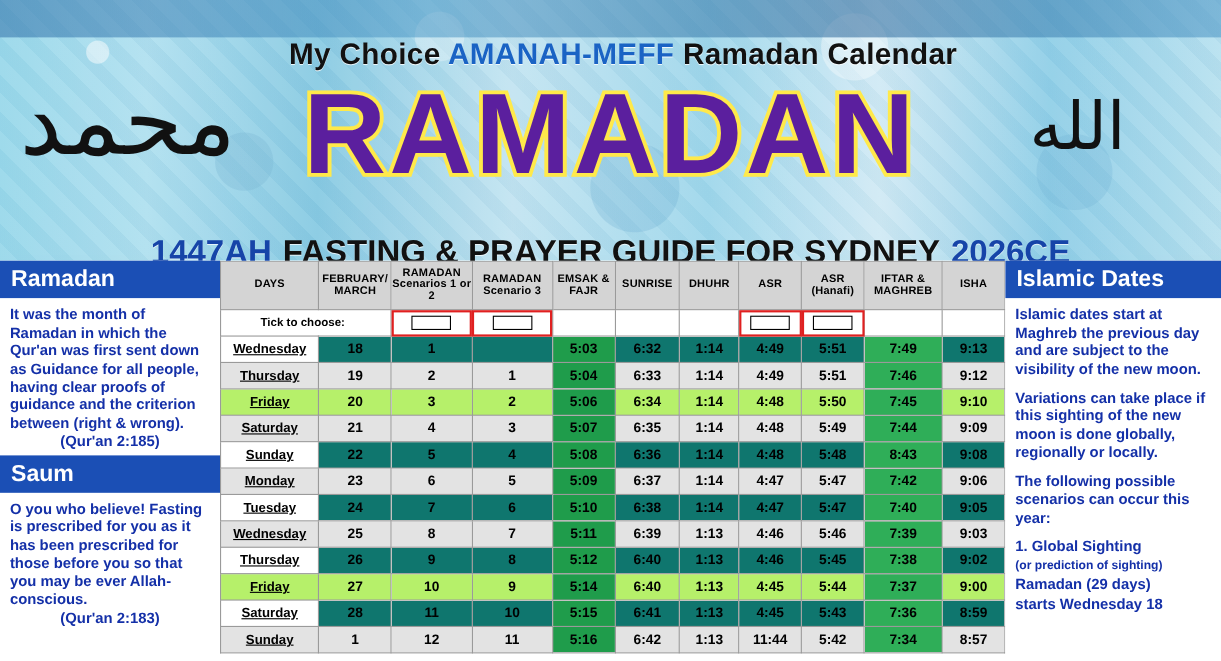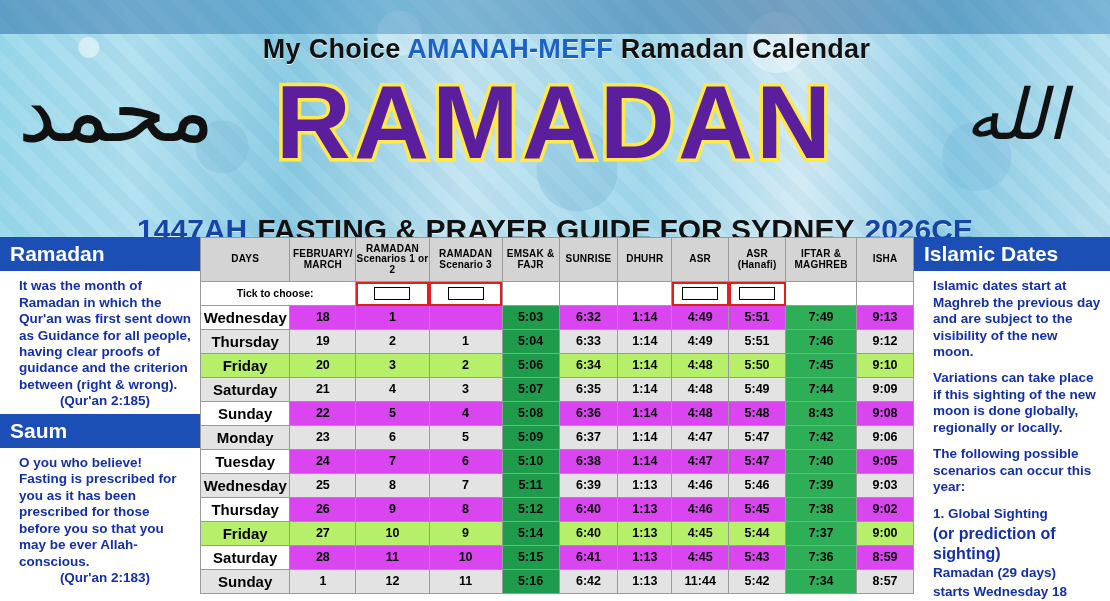--- a/index.html
+++ b/index.html
@@ -52,25 +52,24 @@
     font-size: 86px;
     line-height: 150px;
     text-align: center;
     z-index: 3;
   }
   .calligraphy-right {
     position: absolute; right: 14px; top: 40px;
     width: 160px; height: 150px;
     color: #111;
     font-family: "DejaVu Sans", sans-serif;
-    font-size: 70px;
+    font-size: 60px;
     line-height: 150px;
-    text-align: center;
+    text-align: left;
     z-index: 3;
-    font-style: italic;
   }
   .hdr-title {
     position: absolute;
     left: 0; top: 34px; width: 100%;
     text-align: center;
     font-size: 27px;
     font-weight: bold;
     color: #111;
     letter-spacing: .3px;
     z-index: 4;
@@ -121,39 +120,39 @@
   }
   .panel-head {
     background: #1b4fb5;
     color: #ffffff;
     font-size: 21px;
     font-weight: bold;
     padding: 5px 10px 6px;
     line-height: 1.1;
   }
   .panel-body {
-    padding: 7px 9px 4px 19px;
+    padding: 7px 9px 4px 9px;
     color: #1430a8;
     font-size: 13.5px;
     font-weight: bold;
     line-height: 1.22;
   }
   .panel-ref { text-align: center; }
 
   
   .right-col {
     position: absolute;
     right: 0; top: 237px;
     width: 196px; height: 364px;
     background: #ffffff;
   }
   .right-col .panel-body { font-size: 13.5px; }
   .right-col .panel-body p { margin: 0 0 10px 0; }
   .right-col .panel-body p.tight { margin-bottom: 2px; }
-  .sub-note { font-size: 16px; font-weight: bold; color: #1430a8; }
+  .sub-note { font-size: 11px; font-weight: bold; color: #1430a8; }
 
   
   .table-wrap {
     position: absolute;
     left: 200px; top: 237px;
     width: 714px; height: 364px;
     background: #ffffff;
     overflow: hidden;
   }
   table.cal {
@@ -186,23 +185,23 @@
   }
   .tick-label { text-align: right; padding-right: 6px !important; margin-left: 19px; }
   .ckbox {
     display: inline-block;
     width: 36px; height: 13px;
     border: 1.5px solid #000;
     background: #fff;
     vertical-align: middle;
   }
   .cell-redbox { outline: 2px solid #e02020; outline-offset: -2px; }
-  .c-day { background: #ffffff; font-size: 15px; }
+  .c-day { background: #ffffff; font-size: 12px; text-decoration: underline; }
   .c-fri { background: #b6f06a; }
-  .c-num { background: #d946ef; font-size: 12.5px; }
+  .c-num { background: #0f766e; font-size: 12.5px; }
   .c-num-fri { background: #b6f06a; font-size: 12.5px; }
   .c-green-dark { background: #1f9c4b; color: #ffffff; }
   .c-green-mid { background: #2fae58; color: #ffffff; }
   .c-white { background: #ffffff; }
   .c-grey { background: #e3e3e3; }
 </style>
 </head>
 <body>
 
 <div class="header">

